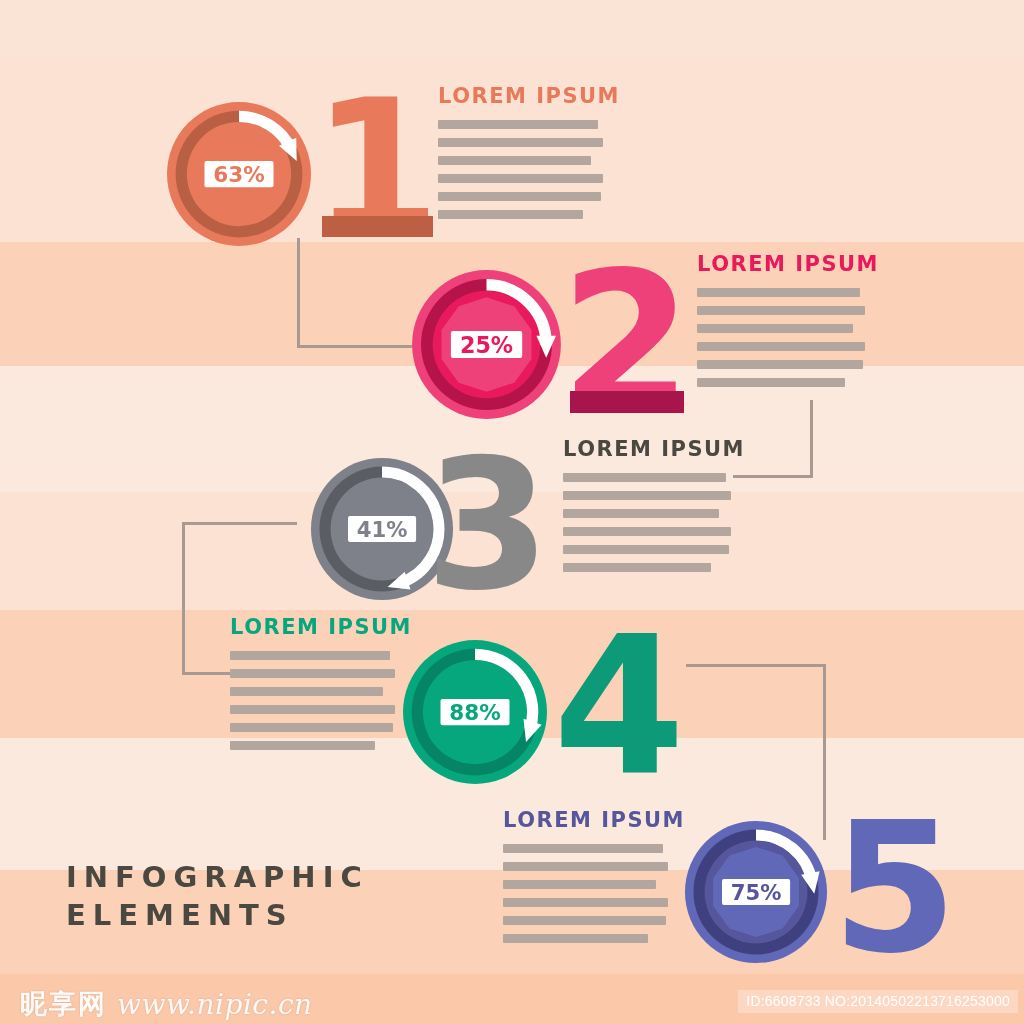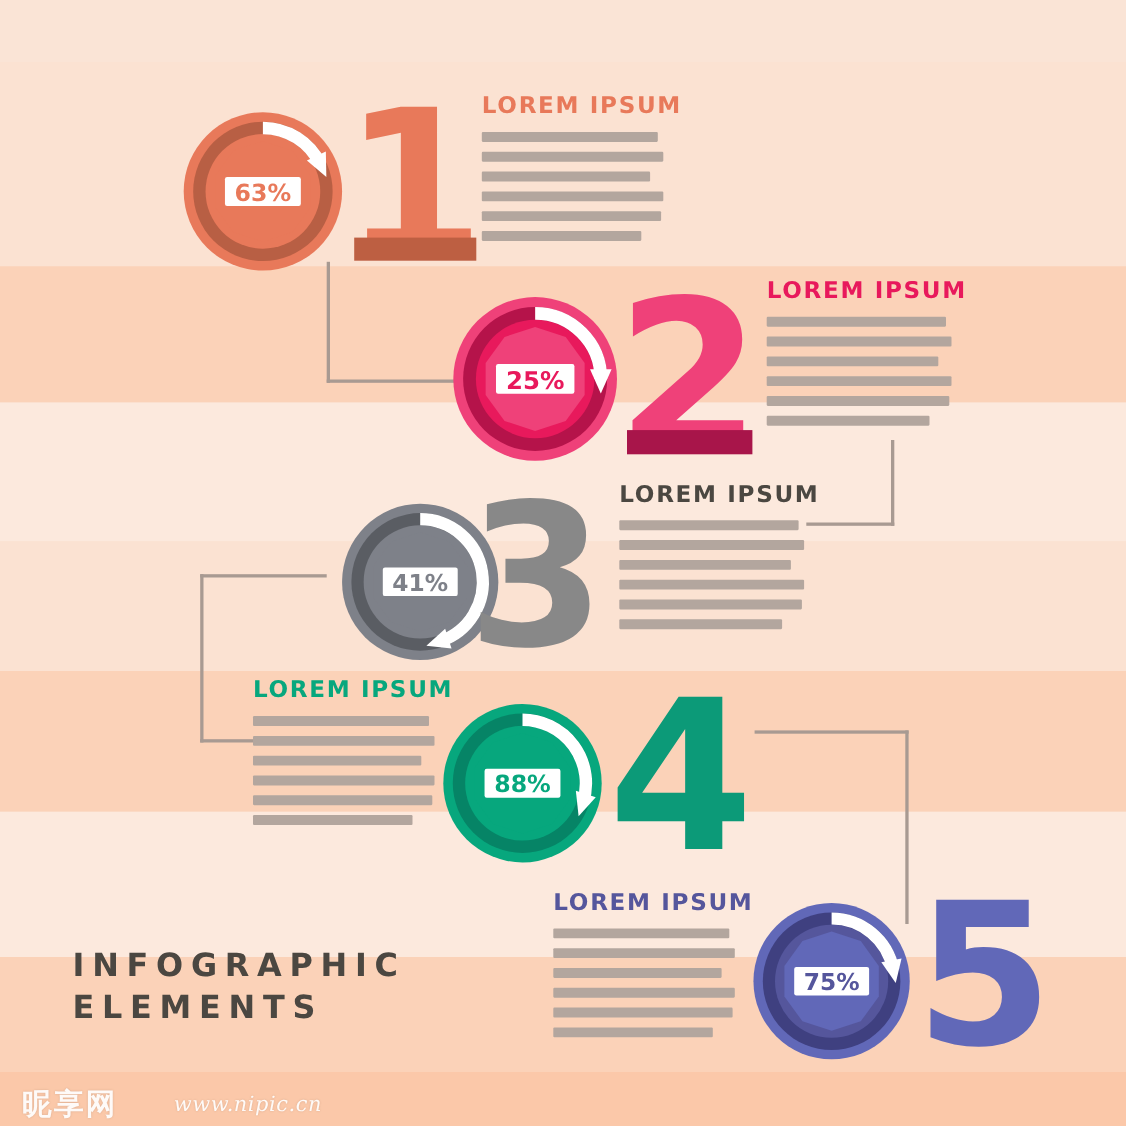--- a/index.html
+++ b/index.html
@@ -101,24 +101,23 @@
   #wm-cn {
     font-family: "DejaVu Sans", sans-serif;
     font-weight: bold;
     font-size: 27px;
     letter-spacing: 2px;
     text-shadow: 0 0 2px rgba(180,140,115,.55);
   }
   #wm-url {
     font-family: "DejaVu Serif", serif;
     font-style: italic;
-    font-size: 19px;
+    font-size: 28px;
     letter-spacing: 0.5px;
     text-shadow: 0 0 2px rgba(180,140,115,.55);
-    margin-left: 41px;
   }
   #idtag {
     position: absolute;
     right: 6px;
     top: 990px;
     background: rgba(255,255,255,0.30);
     color: #ffffff;
     font-family: "Liberation Sans", sans-serif;
     font-size: 14px;
     padding: 3px 8px 4px 8px;
@@ -279,14 +278,15 @@
     </div>
 
   <div id="footer-title">INFOGRAPHIC
 ELEMENTS</div>
 
   <div id="watermark">
     <span id="wm-cn">昵享网</span>
     <span id="wm-url">www.nipic.cn</span>
   </div>
 
+  <div id="idtag">ID:6608733 NO:20140502213716253000</div>
 
 </div>
 
 </body></html>

